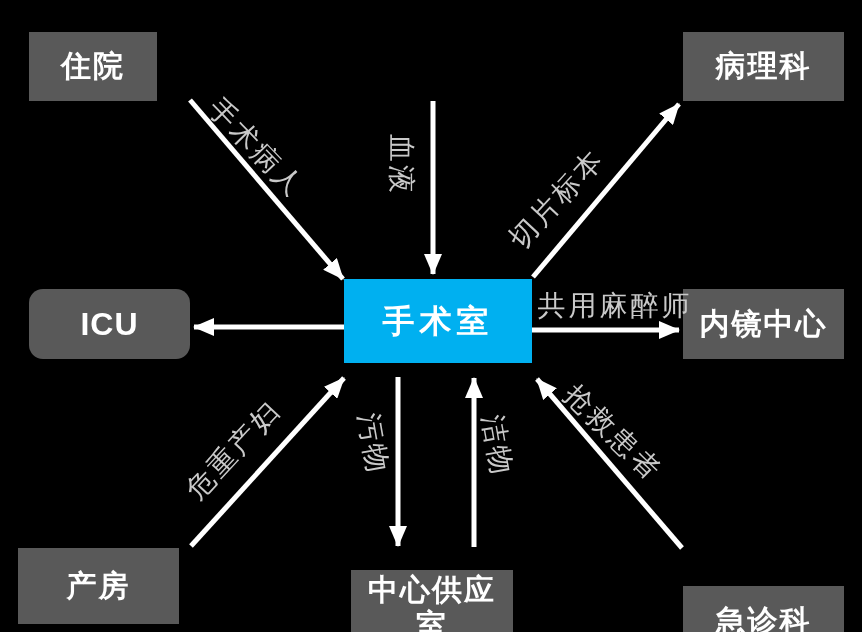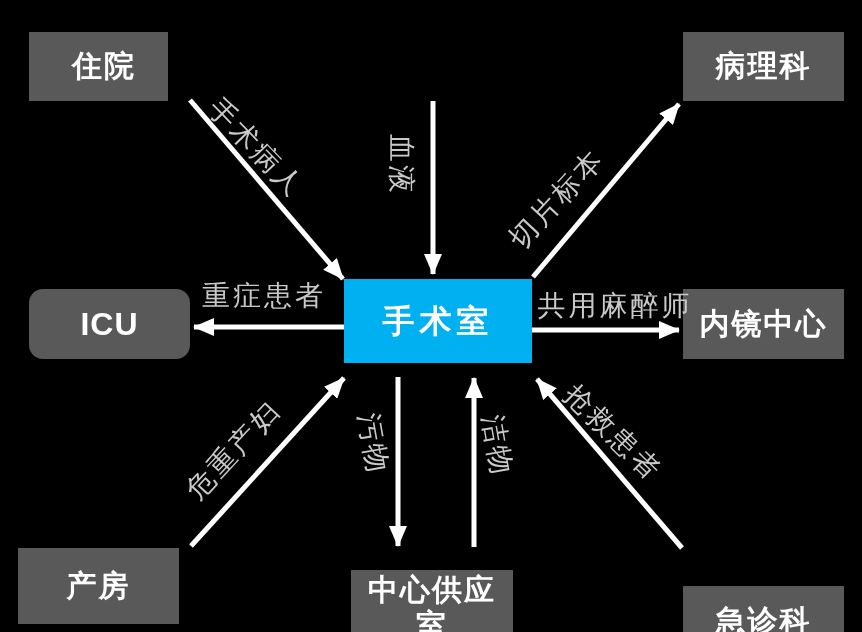--- a/index.html
+++ b/index.html
@@ -8,21 +8,21 @@
     overflow:hidden;font-family:"Liberation Serif",serif;
   }
   
   .node{
     position:absolute;display:flex;align-items:center;justify-content:center;
     background:#595959;color:#ffffff;font-weight:bold;font-size:30px;
     text-align:center;letter-spacing:2px;line-height:1.15;
   }
   .node.center{background:#00b0f0;font-size:32px;letter-spacing:5px;}
   .node.latin{font-family:"Liberation Sans",sans-serif;font-size:32px;letter-spacing:1px;}
-  #n-zhuyuan {left:29px; top:32px; width:128px;height:69px;padding-left:11px;}
+  #n-zhuyuan {left:29px; top:32px; width:128px;height:69px;}
   #n-xueku   {left:352px;top:32px; width:159px;height:69px;}
   #n-bingli  {left:683px;top:32px; width:161px;height:69px;align-items:center;}
   #n-icu     {left:29px; top:289px;width:161px;height:70px;border-radius:14px;}
   #n-or      {left:344px;top:279px;width:188px;height:84px;}
   #n-neijing {left:683px;top:289px;width:161px;height:70px;}
   #n-chanfang{left:18px; top:548px;width:161px;height:76px;}
   #n-gongying{left:351px;top:549px;width:162px;height:75px;margin-top:21px;}
   #n-jizhen  {left:683px;top:549px;width:161px;height:71px;margin-top:37px;}
   #n-gongying .wrap{display:inline-block;width:4.35em;}
   
@@ -92,20 +92,19 @@
   <div class="node" id="n-gongying">
     <span class="wrap">中心供应室</span>
   </div>
   <div class="node" id="n-jizhen">
     <span>急诊科</span>
   </div>
 
   <div class="elabel r46" id="l-shoushubingren">手术病人</div>
   <div class="elabel r90" id="l-xueye">血液</div>
   <div class="elabel rm47" id="l-qiepian">切片标本</div>
-  <div class="elabel" id="l-zhongzheng">重症患者</div>
   <div class="elabel" id="l-mazui">共用麻醉师</div>
   <div class="elabel rm47" id="l-weizhong">危重产妇</div>
   <div class="elabel r80" id="l-wuwu">污物</div>
   <div class="elabel r80" id="l-jiewu">洁物</div>
   <div class="elabel r44" id="l-qiangjiu">抢救患者</div>
 
 </div>
 
 </body></html>

